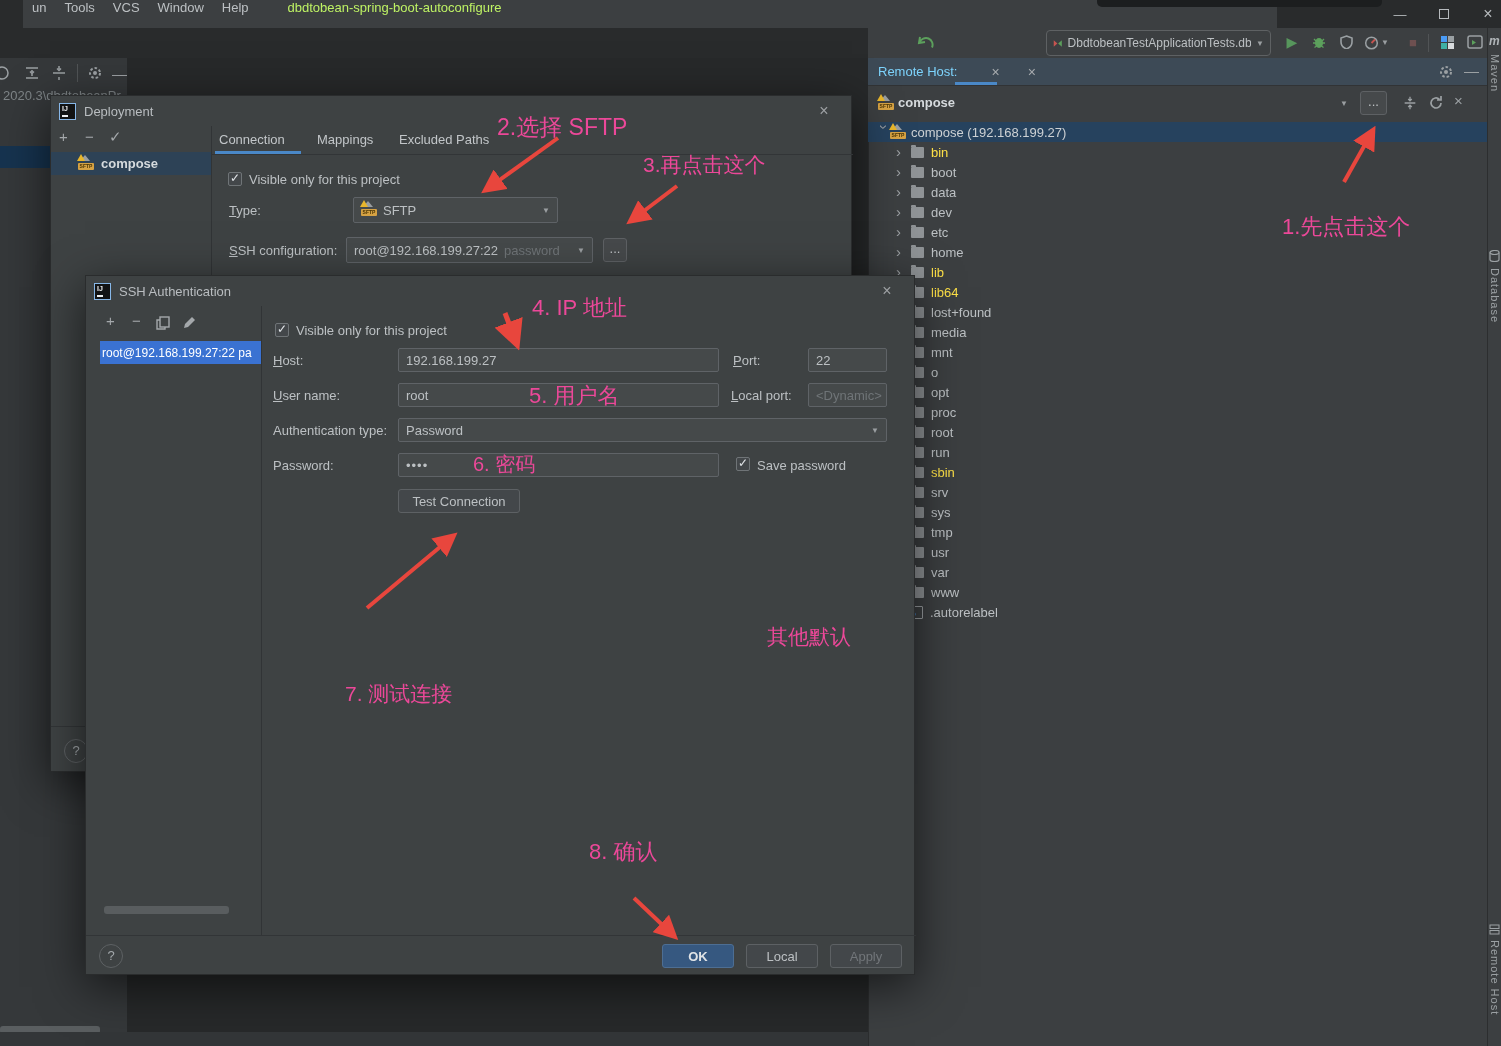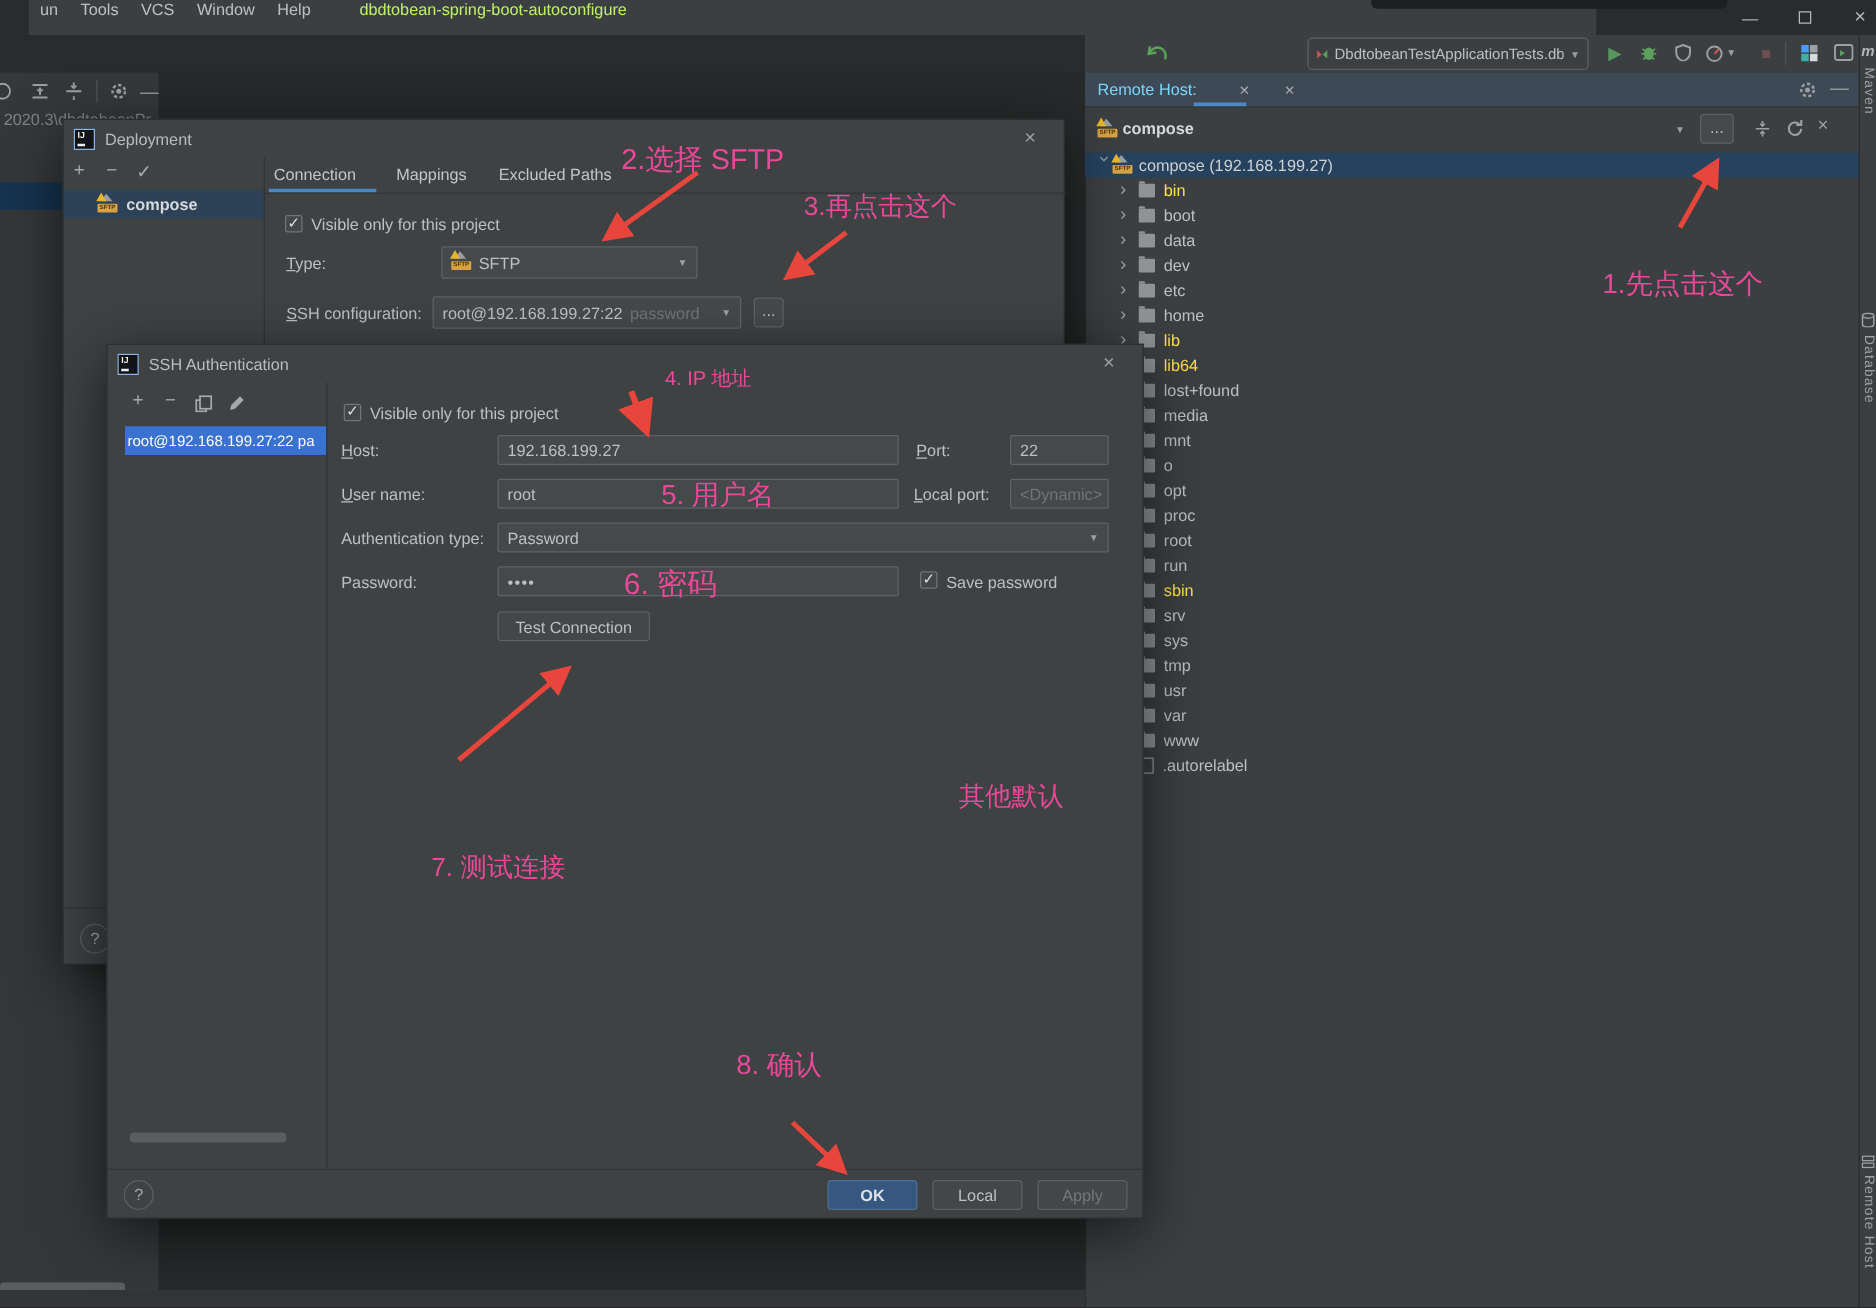--- a/index.html
+++ b/index.html
@@ -511,23 +511,23 @@
     <div class="hsep" style="left:0;top:659px;width:830px;"></div>
     <div class="help-circle" style="left:13px;top:668px;">?</div>
     <div class="btn primary" style="left:576px;top:668px;width:72px;height:24px;font-weight:bold;">OK</div>
     <div class="btn" style="left:660px;top:668px;width:72px;height:24px;">Local</div>
     <div class="btn disabled" style="left:744px;top:668px;width:72px;height:24px;">Apply</div>
   </div>
 
   <div class="anno" style="left:497px;top:112px;font-size:23px;">2.选择 SFTP</div>
   <div class="anno" style="left:643px;top:151px;">3.再点击这个</div>
   <div class="anno" style="left:1282px;top:212px;font-size:22px;">1.先点击这个</div>
-  <div class="anno" style="left:532px;top:293px;font-size:16px;">4. IP 地址</div>
+  <div class="anno" style="left:532px;top:293px;font-size:22px;">4. IP 地址</div>
   <div class="anno" style="left:529px;top:381px;font-size:22px;">5. 用户名</div>
-  <div class="anno" style="left:499px;top:451px;font-size:24px;">6. 密码</div>
+  <div class="anno" style="left:473px;top:451px;font-size:20px;">6. 密码</div>
   <div class="anno" style="left:345px;top:680px;">7. 测试连接</div>
   <div class="anno" style="left:767px;top:623px;">其他默认</div>
   <div class="anno" style="left:589px;top:837px;font-size:22px;">8. 确认</div>
 
   <svg id="arrows" width="1501" height="1046">
     <defs>
       <marker id="ah" markerWidth="6" markerHeight="6" refX="4.2" refY="3" orient="auto">
         <path d="M0 0L6 3L0 6z" fill="#e8463d"></path>
       </marker>
     </defs>

